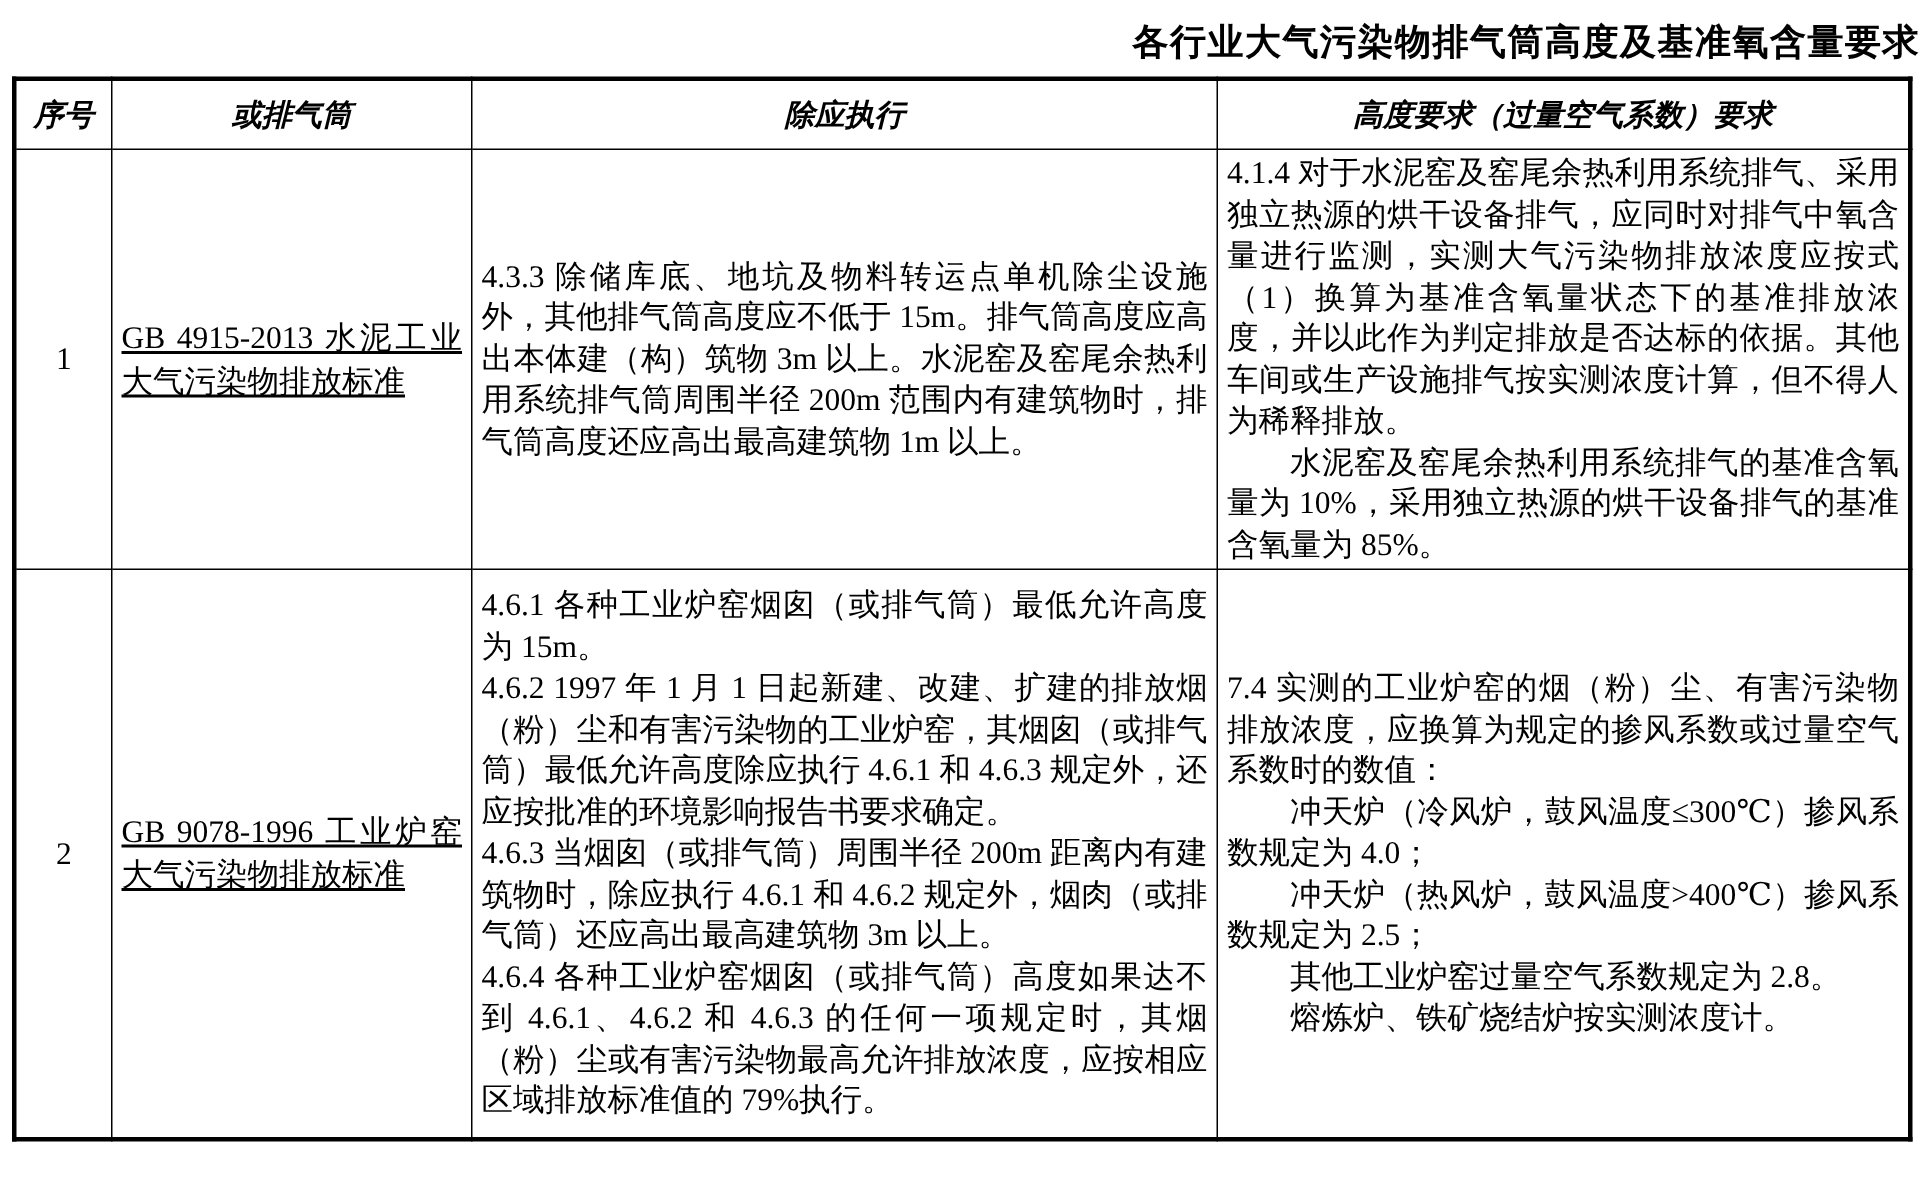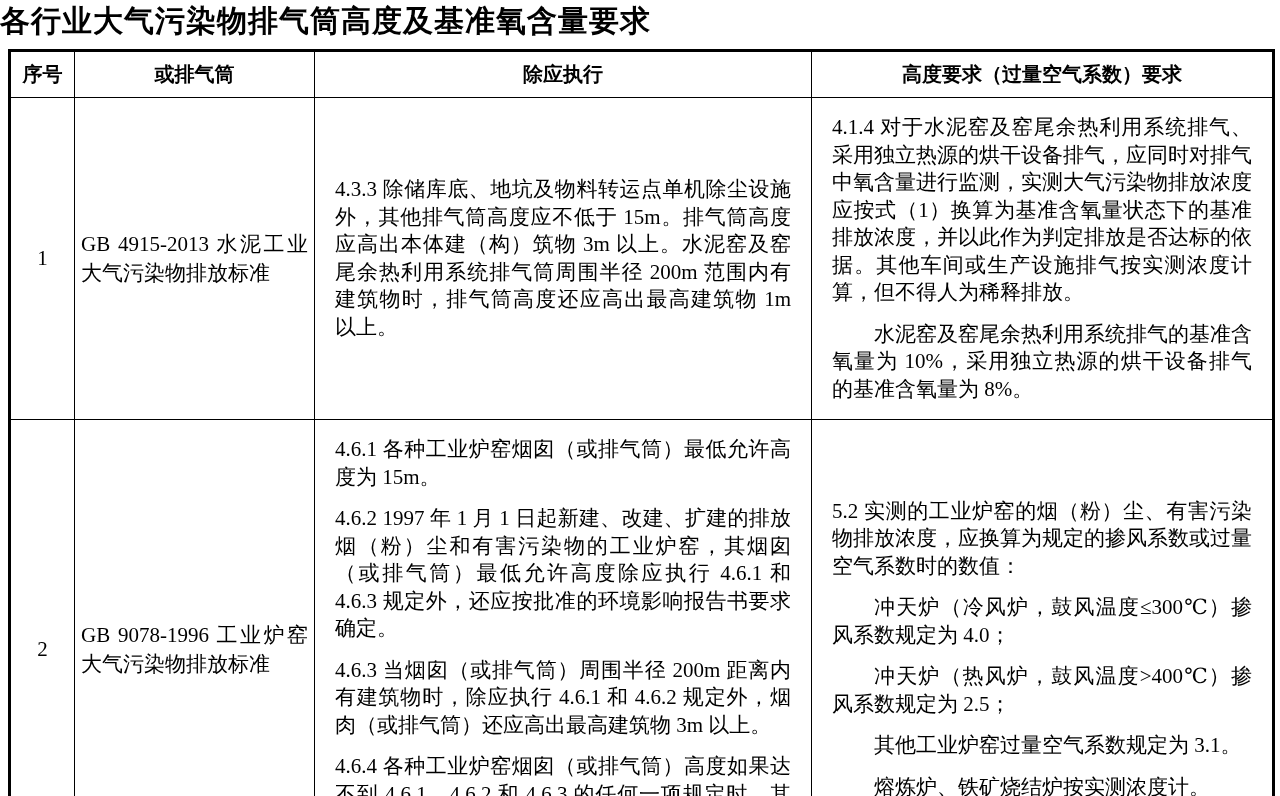--- a/index.html
+++ b/index.html
@@ -9,23 +9,23 @@
     color: #000000;
     font-family: "Liberation Serif", "DejaVu Serif", serif;
   }
   .page {
     width: 1280px;
     height: 796px;
     background: #ffffff;
     overflow: hidden;
   }
   .doc-title {
-    margin-top: 1px;
-    text-align: left;
-    font-size: 30px;
+    margin-top: 12px;
+    text-align: right;
+    font-size: 24px;
     font-weight: bold;
     letter-spacing: 1px;
     font-family: "Liberation Serif", "DejaVu Serif", serif;
   }
   .doc-subtitle {
     margin-top: 9px;
     text-align: center;
     font-size: 20px;
     font-style: italic;
     font-family: "Liberation Serif", "DejaVu Serif", serif;
@@ -42,38 +42,40 @@
     border: 1px solid #000000;
     vertical-align: middle;
     padding: 2px 6px;
   }
   table.std-table th {
     font-family: "Liberation Sans", "DejaVu Sans", sans-serif;
     font-weight: bold;
     font-size: 20px;
     text-align: center;
     height: 47px;
+    font-style: italic;
   }
   td.cell-index {
     text-align: center;
     font-size: 21px;
   }
   td.cell-standard {
     font-size: 21px;
     line-height: 29px;
     text-align: justify;
     padding: 2px 7px;
+    text-decoration: underline;
   }
   td.cell-text {
     font-size: 21px;
     line-height: 27.5px;
     text-align: justify;
   }
   td.grey-left { border-left-color: #888888; }
-  .cell-text p { margin: 14px; text-align: justify; }
+  .cell-text p { margin: 0; text-align: justify; }
   .cell-text p.indent { text-indent: 2em; }
   tr.row-1 { height: 278px; }
   tr.row-2 { height: 380px; }
   col.c-index { width: 65px; }
   col.c-standard { width: 240px; }
   col.c-height { width: 497px; }
   col.c-oxygen { width: 462px; }
 </style>
 </head>
 <body>
@@ -100,36 +102,36 @@
     </thead>
     <tbody>
       <tr class="row-1">
         <td class="cell-index">1</td>
         <td class="cell-standard">GB 4915-2013 水泥工业大气污染物排放标准</td>
         <td class="cell-text">
           <p>4.3.3 除储库底、地坑及物料转运点单机除尘设施外，其他排气筒高度应不低于 15m。排气筒高度应高出本体建（构）筑物 3m 以上。水泥窑及窑尾余热利用系统排气筒周围半径 200m 范围内有建筑物时，排气筒高度还应高出最高建筑物 1m 以上。</p>
         </td>
         <td class="cell-text grey-left">
           <p>4.1.4 对于水泥窑及窑尾余热利用系统排气、采用独立热源的烘干设备排气，应同时对排气中氧含量进行监测，实测大气污染物排放浓度应按式（1）换算为基准含氧量状态下的基准排放浓度，并以此作为判定排放是否达标的依据。其他车间或生产设施排气按实测浓度计算，但不得人为稀释排放。</p>
-          <p class="indent">水泥窑及窑尾余热利用系统排气的基准含氧量为 10%，采用独立热源的烘干设备排气的基准含氧量为 8%。</p>
+          <p class="indent">水泥窑及窑尾余热利用系统排气的基准含氧量为 10%，采用独立热源的烘干设备排气的基准含氧量为 85%。</p>
         </td>
       </tr>
       <tr class="row-2">
         <td class="cell-index">2</td>
         <td class="cell-standard">GB 9078-1996 工业炉窑大气污染物排放标准</td>
         <td class="cell-text">
           <p>4.6.1 各种工业炉窑烟囱（或排气筒）最低允许高度为 15m。</p>
           <p>4.6.2 1997 年 1 月 1 日起新建、改建、扩建的排放烟（粉）尘和有害污染物的工业炉窑，其烟囱（或排气筒）最低允许高度除应执行 4.6.1 和 4.6.3 规定外，还应按批准的环境影响报告书要求确定。</p>
           <p>4.6.3 当烟囱（或排气筒）周围半径 200m 距离内有建筑物时，除应执行 4.6.1 和 4.6.2 规定外，烟肉（或排气筒）还应高出最高建筑物 3m 以上。</p>
           <p>4.6.4 各种工业炉窑烟囱（或排气筒）高度如果达不到 4.6.1、4.6.2 和 4.6.3 的任何一项规定时，其烟（粉）尘或有害污染物最高允许排放浓度，应按相应区域排放标准值的 79%执行。</p>
         </td>
         <td class="cell-text grey-left">
-          <p>5.2 实测的工业炉窑的烟（粉）尘、有害污染物排放浓度，应换算为规定的掺风系数或过量空气系数时的数值：</p>
+          <p>7.4 实测的工业炉窑的烟（粉）尘、有害污染物排放浓度，应换算为规定的掺风系数或过量空气系数时的数值：</p>
           <p class="indent">冲天炉（冷风炉，鼓风温度≤300℃）掺风系数规定为 4.0；</p>
           <p class="indent">冲天炉（热风炉，鼓风温度&gt;400℃）掺风系数规定为 2.5；</p>
-          <p class="indent">其他工业炉窑过量空气系数规定为 3.1。</p>
+          <p class="indent">其他工业炉窑过量空气系数规定为 2.8。</p>
           <p class="indent">熔炼炉、铁矿烧结炉按实测浓度计。</p>
         </td>
       </tr>
     </tbody>
   </table>
 
 </div>
 
 </body></html>

